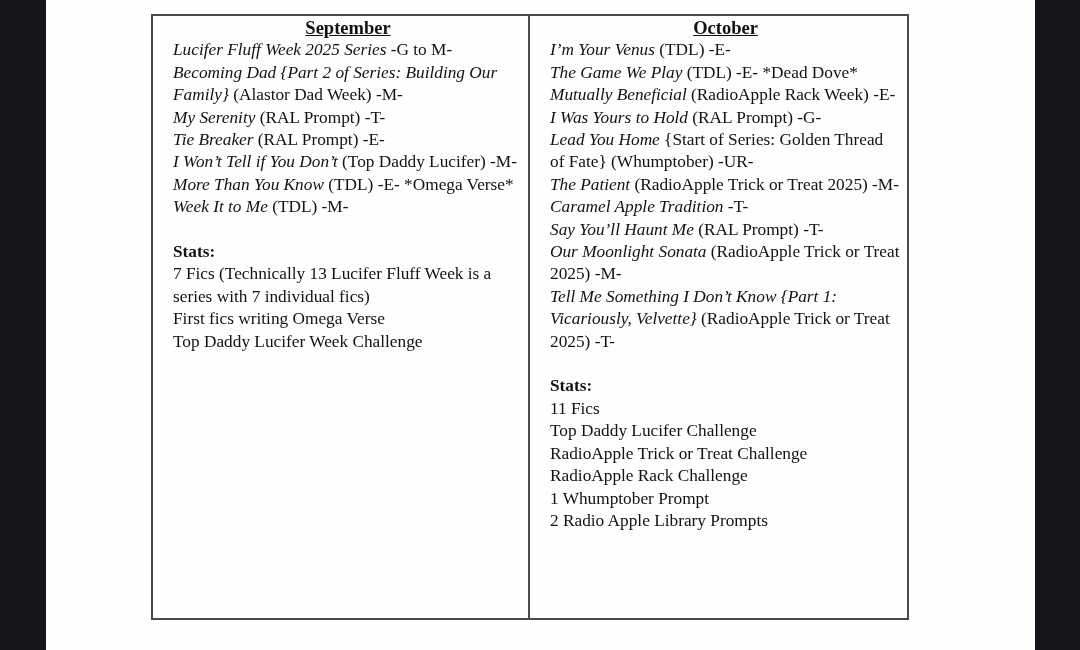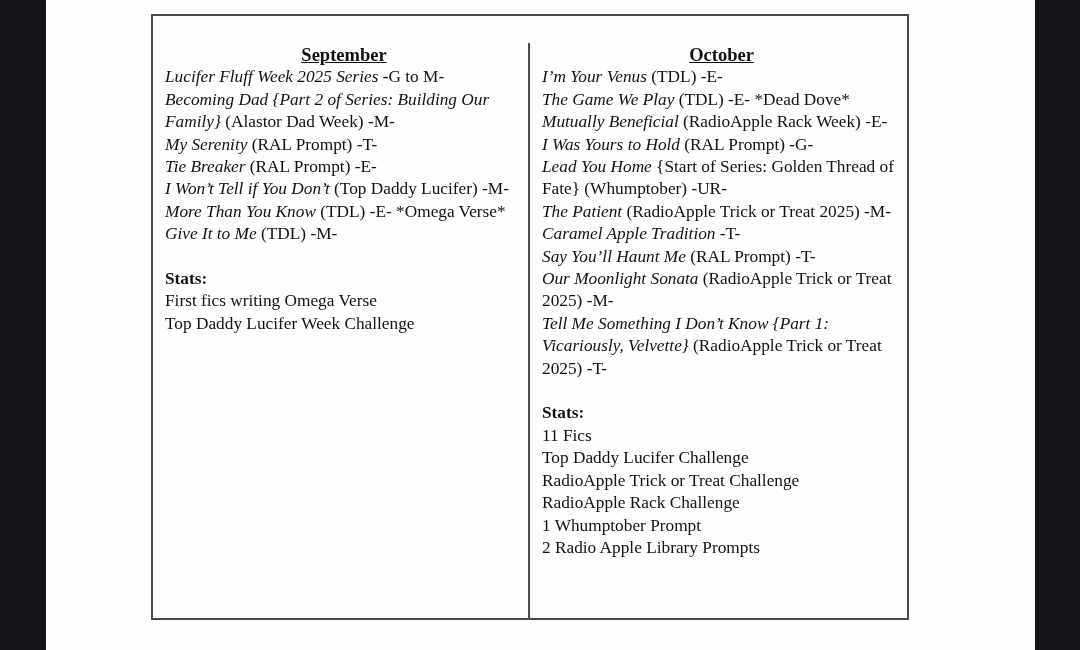--- a/index.html
+++ b/index.html
@@ -18,23 +18,22 @@
     background:var(--page);
   }
   .fic-table{
     position:absolute;left:105px;top:14px;width:758px;height:606px;
     border:2px solid var(--border);
     display:flex;align-items:stretch;
     background:var(--page);
   }
   .col{
     font-size:17.3px;line-height:22.4px;
-    padding:1px 6px 0 12px;
+    padding:1px 6px 0 20px;
     overflow:hidden;
-    margin-top:27px;
   }
   .col-left{width:377px;border-right:2px solid var(--border);padding-right:5px;}
   .col-right{flex:1;}
   .col-header{
     font-size:18.5px;font-weight:bold;text-decoration:underline;
     text-align:center;line-height:22.4px;
   }
   .entry{margin:0;}
   .it{font-style:italic;}
   .blank-line{height:22.4px;}
@@ -49,23 +48,24 @@
 
       <section class="col col-left">
         <h2 class="col-header">September</h2>
         <div class="col-body">
             <p class="entry"><span class="it">Lucifer Fluff Week 2025 Series</span><span class="rm"> -G to M-</span></p>
             <p class="entry"><span class="it">Becoming Dad {Part 2 of Series: Building Our Family}</span><span class="rm"> (Alastor Dad Week) -M-</span></p>
             <p class="entry"><span class="it">My Serenity</span><span class="rm"> (RAL Prompt) -T-</span></p>
             <p class="entry"><span class="it">Tie Breaker</span><span class="rm"> (RAL Prompt) -E-</span></p>
             <p class="entry"><span class="it">I Won’t Tell if You Don’t</span><span class="rm"> (Top Daddy Lucifer) -M-</span></p>
             <p class="entry"><span class="it">More Than You Know</span><span class="rm"> (TDL) -E- *Omega Verse*</span></p>
-            <p class="entry"><span class="it">Give It to Me</span><span class="rm"> (TDL) -M-</span></p>
+            <p class="entry"><span class="it">Week It to Me</span><span class="rm"> (TDL) -M-</span></p>
             <div class="blank-line"></div>
             <p class="entry stats-label">Stats:</p>
+            <p class="entry">7 Fics (Technically 13 Lucifer Fluff Week is a series with 7 individual fics)</p>
             <p class="entry">First fics writing Omega Verse</p>
             <p class="entry">Top Daddy Lucifer Week Challenge</p>
           </div>
       </section>
 
       <section class="col col-right">
         <h2 class="col-header">October</h2>
         <div class="col-body">
             <p class="entry"><span class="it">I’m Your Venus</span><span class="rm"> (TDL) -E-</span></p>
             <p class="entry"><span class="it">The Game We Play</span><span class="rm"> (TDL) -E- *Dead Dove*</span></p>

